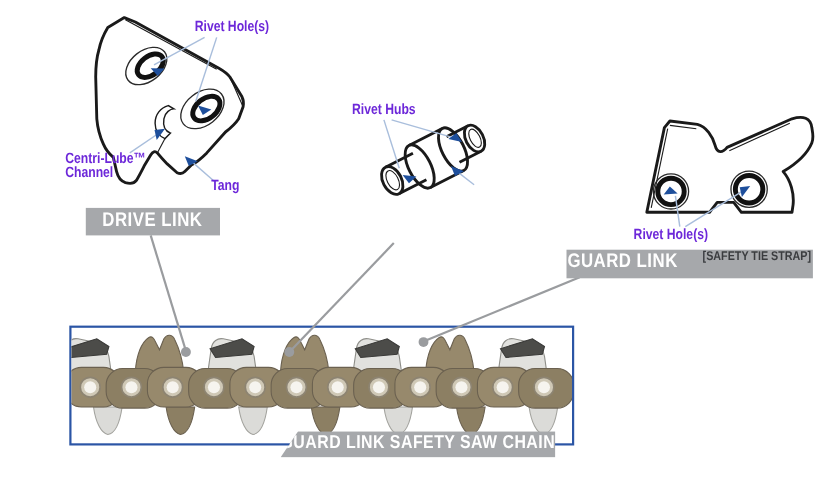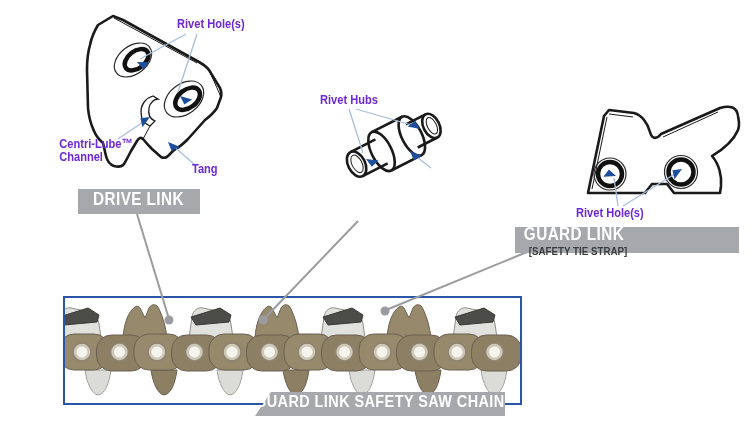--- a/index.html
+++ b/index.html
@@ -23,21 +23,21 @@
   .lbl-flange{left:420px;top:163px;width:52px;}
   .lbl-rivet-holes-gl{left:576px;top:206px;}
   
   .badge{
     position:absolute;z-index:3;background:#a6a8ab;color:#ffffff;display:flex;
     align-items:flex-start;justify-content:center;font-weight:bold;
   }
   .badge>span{display:inline-block;transform:scaleX(.85);transform-origin:center center;white-space:nowrap;}
   .badge-drive{left:78px;top:189px;width:122px;height:25px;font-size:18px;letter-spacing:.5px;}
   .badge-rivet{left:343px;top:197px;width:67px;height:24px;font-size:18px;letter-spacing:.5px;}
-  .badge-guard{left:515px;top:227px;width:224px;height:26px;font-size:18px;letter-spacing:.5px;flex-direction:column;}
+  .badge-guard{left:515px;top:227px;width:224px;height:26px;font-size:18px;letter-spacing:.5px;}
   .badge-guard .suffix{color:#3a3c3f;font-size:11.5px;margin-left:5px;letter-spacing:0;}
   .badge-chain{
     left:255px;top:392px;width:250px;height:24px;font-size:17px;letter-spacing:.5px;
     clip-path:polygon(16px 0,100% 0,100% 100%,0 100%);
   }
   
   .chain-box{
     position:absolute;left:63px;top:296px;width:455px;height:105px;z-index:1;
     border:2px solid #2b55a5;background:#ffffff;
   }

